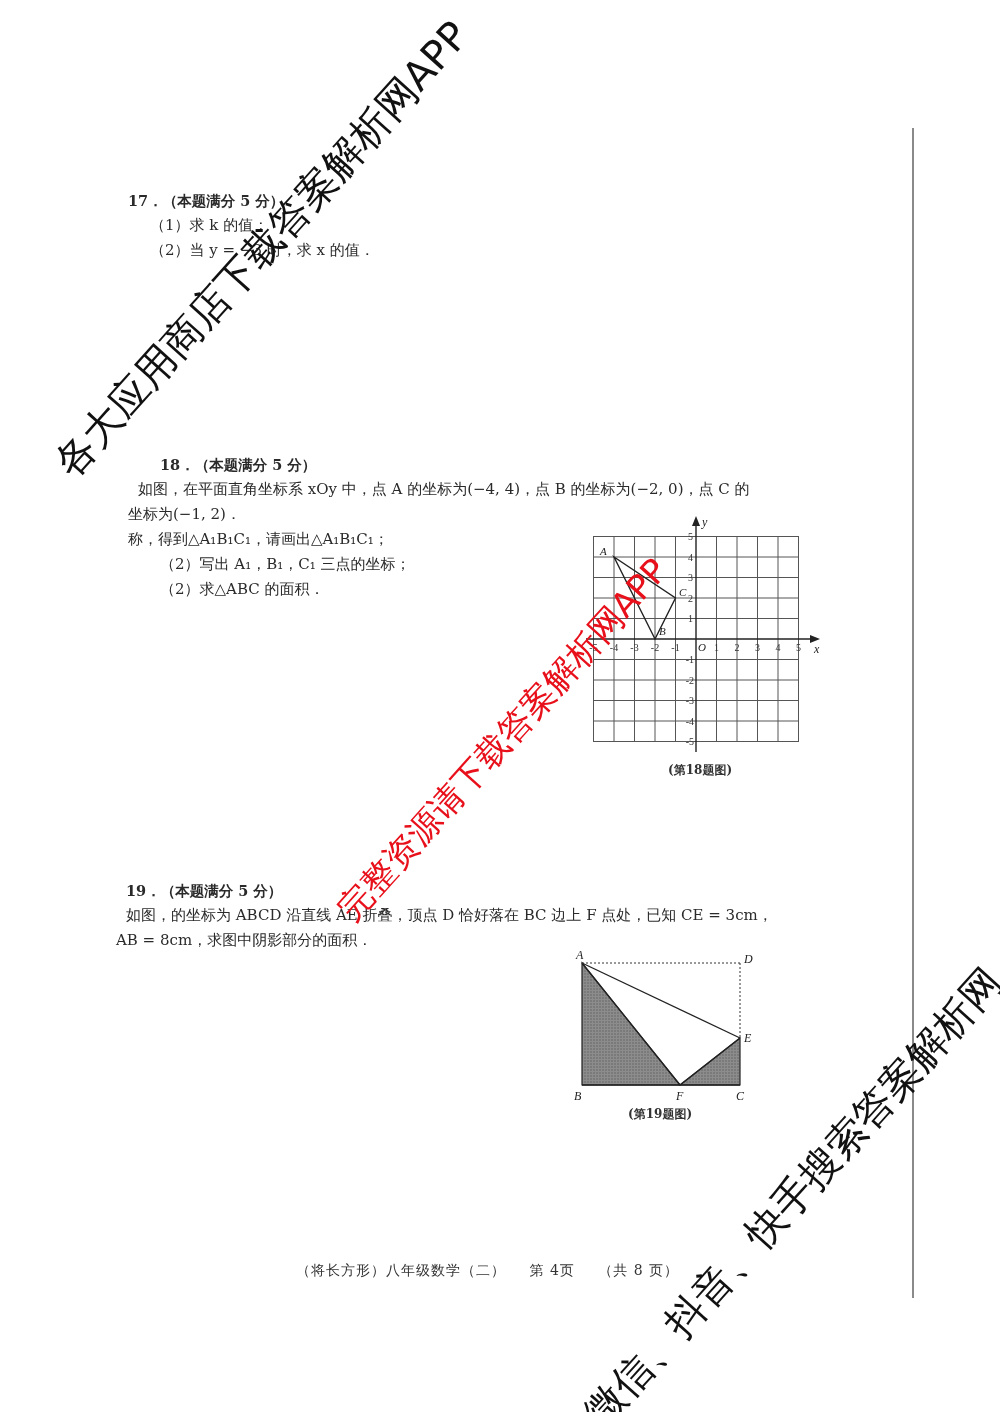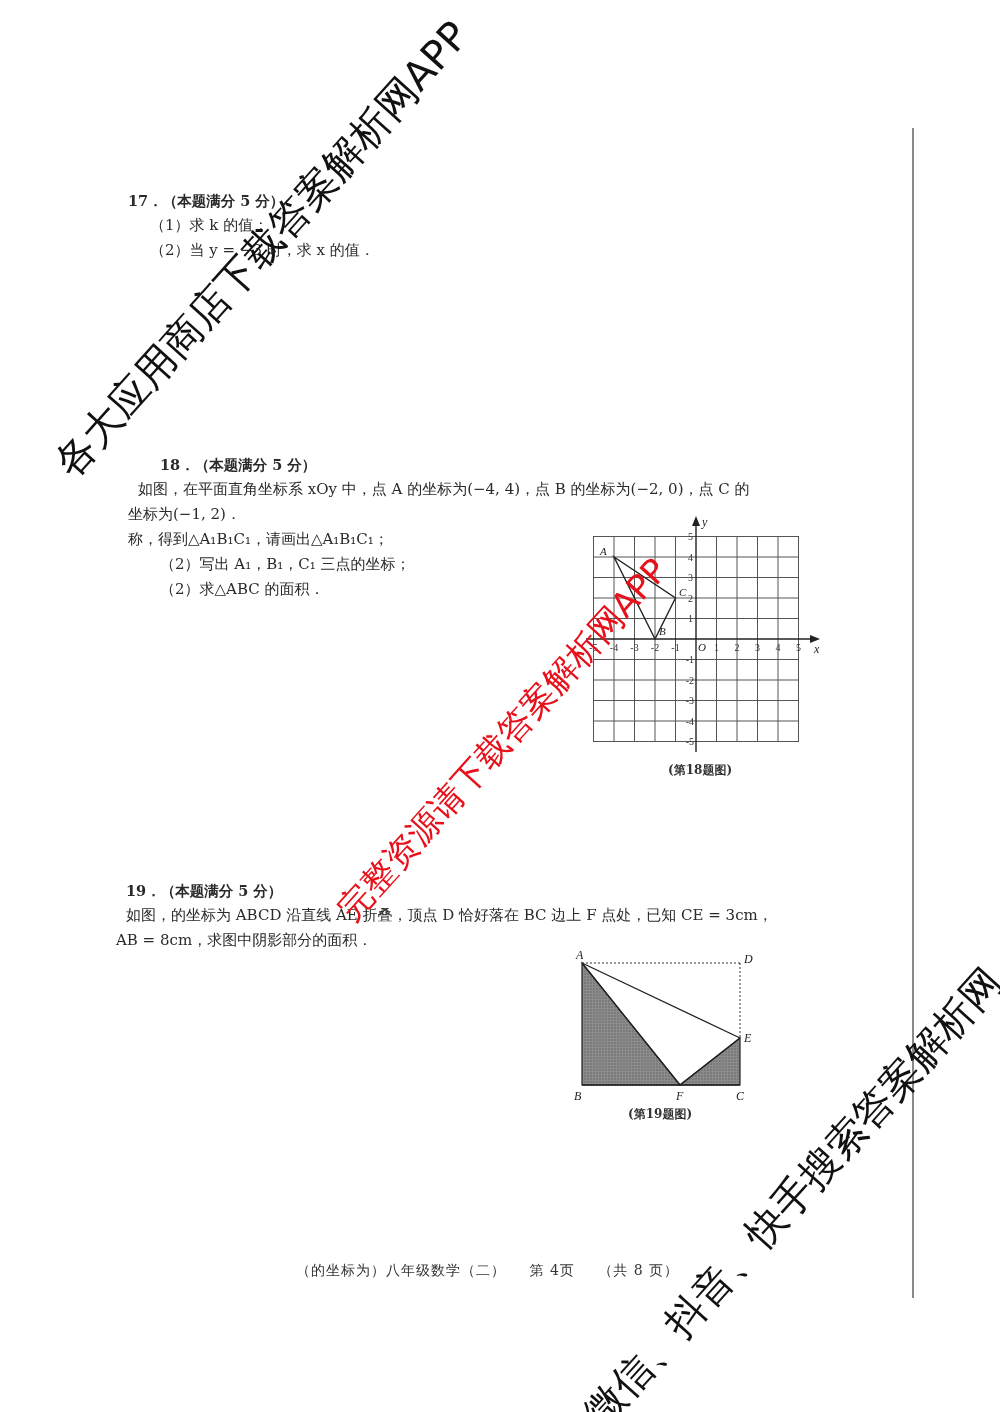--- a/index.html
+++ b/index.html
@@ -169,21 +169,21 @@
         <text x="178" y="96">E</text>
         <text x="8" y="154">B</text>
         <text x="110" y="154">F</text>
         <text x="170" y="154">C</text>
       </g>
     </svg>
   </div>
   <div class="caption" id="cap19">(第19题图)</div>
 
   <div class="footer">
-    <span>（的坐标为）八年级数学（二）</span>
+    <span>（将长方形）八年级数学（二）</span>
     <span>第 4页</span>
     <span>（共 8 页）</span>
   </div>
 
   <div class="wm" id="wm1">各大应用商店下载答案解析网APP</div>
   <div class="wm" id="wm2">完整资源请下载答案解析网APP</div>
   <div class="wm" id="wm3">微信、抖音、快手搜索答案解析网</div>
 
 </div>
 

